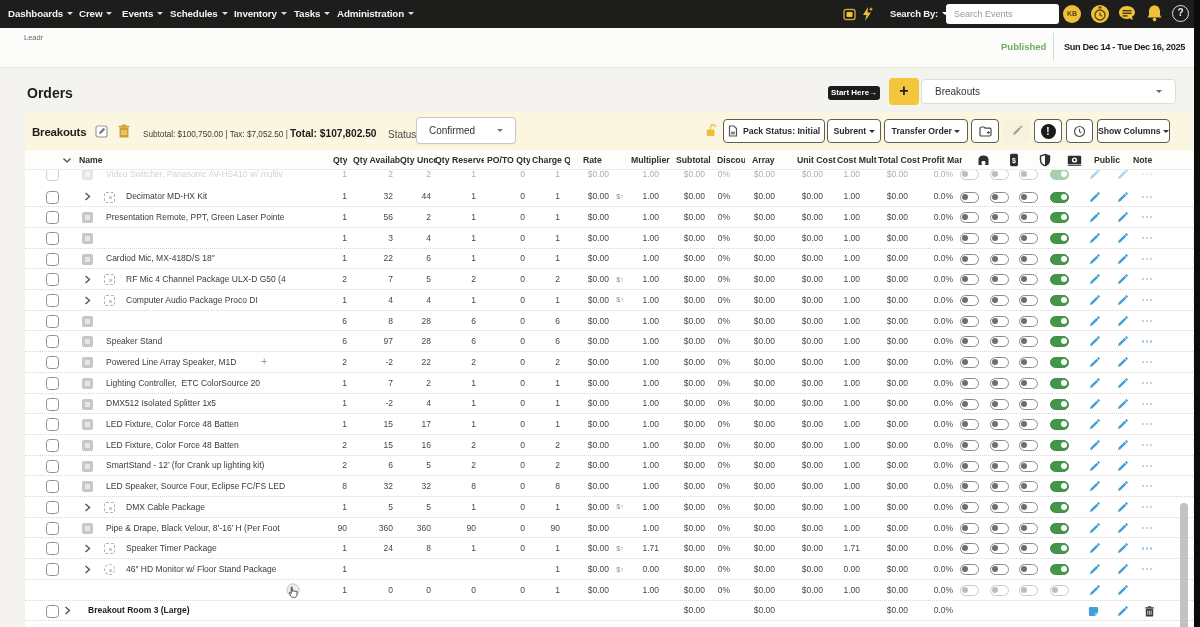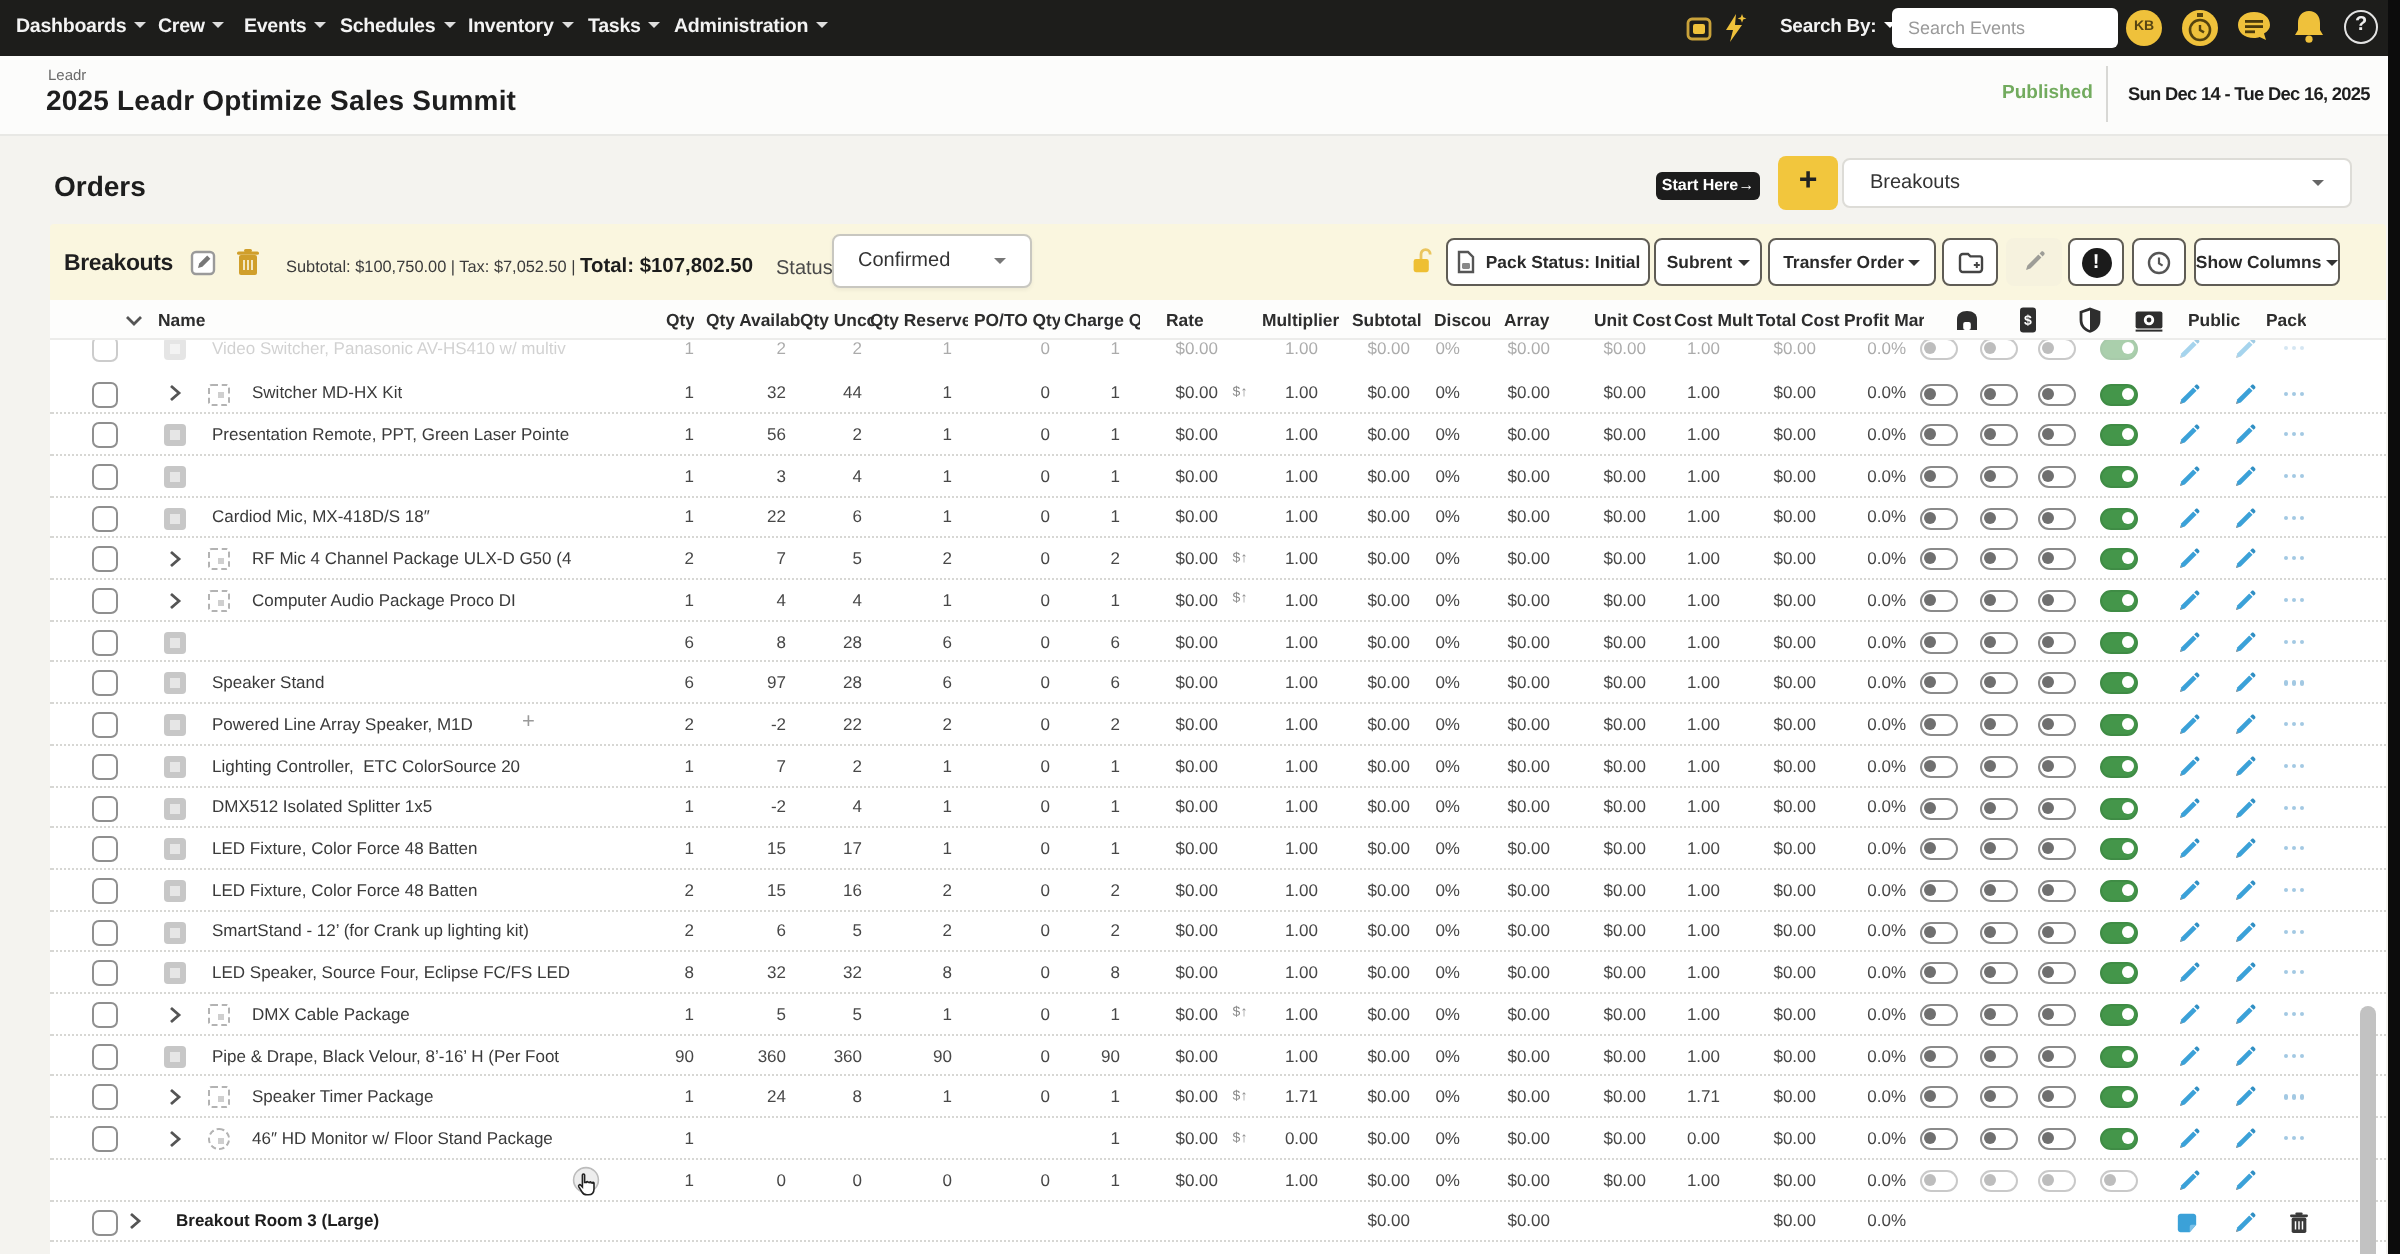--- a/index.html
+++ b/index.html
@@ -65,21 +65,20 @@
       <rect x="5.5" y="11.2" width="5" height="1.4" fill="#4a3a0c"></rect>
     </svg>
 <svg class="abs" style="left:1146px;top:4px" width="17" height="19" viewBox="0 0 17 19">
       <path d="M8.5 1.5 C5 1.5 3 4.2 3 7.5 L3 11 L1.5 13.5 L15.5 13.5 L14 11 L14 7.5 C14 4.2 12 1.5 8.5 1.5 Z" fill="#efc13b"></path>
       <circle cx="8.5" cy="15.6" r="1.8" fill="#efc13b"></circle>
     </svg>
 <div class="abs" style="left:1172px;top:5px;width:17px;height:17px;border:1.6px solid #e3e3e3;border-radius:50%;text-align:center;line-height:14px;font-size:10px;font-weight:700;color:#eee">?</div>
 </div>
 <div class="hdr">
 <div class="abs" style="left:24px;top:5px;font-size:7.5px;color:#6a6a6a">Leadr</div>
-<div class="abs" style="left:23px;top:14px;font-size:14px;font-weight:700;color:#1e1e1e;letter-spacing:.1px">2025 Leadr Optimize Sales Summit</div>
 <div class="abs" style="left:1001px;top:13px;font-size:9.5px;font-weight:700;color:#72ab5e">Published</div>
 <div class="abs" style="left:1053px;top:5px;width:1px;height:28px;background:#d8d8d5"></div>
 <div class="abs" style="left:1064px;top:14px;font-size:9.2px;font-weight:700;letter-spacing:-0.35px;color:#1e1e1e;white-space:nowrap">Sun Dec 14 - Tue Dec 16, 2025</div>
 </div>
 <div class="abs" style="left:27px;top:85px;font-size:14px;font-weight:700;color:#1d1d1d">Orders</div>
 <div class="abs" style="left:828px;top:86px;width:52px;height:14px;background:#1c1c1c;border-radius:3px;color:#fff;font-size:8px;font-weight:700;text-align:center;line-height:14px">Start Here→</div>
 <div class="abs" style="left:889px;top:78px;width:30px;height:27px;background:#f2c63d;border-radius:4px;text-align:center;line-height:26px;font-size:16px;font-weight:700;color:#222">+</div>
 <div class="abs" style="left:921px;top:79px;width:255px;height:25px;background:#fff;border:1px solid #dddcd7;border-radius:4px">
     <span style="position:absolute;left:13px;top:6px;font-size:10px;color:#333">Breakouts</span>
     <span class="car" style="position:absolute;right:13px;top:10px;border-top-color:#666"></span>
@@ -149,21 +148,21 @@
 <div class="hl" style="left:558px;">Rate</div>
 <div class="hl" style="left:606px;">Multiplier</div>
 <div class="hl" style="left:651px;">Subtotal</div>
 <div class="hl" style="left:692px;width:28px;">Discount</div>
 <div class="hl" style="left:727px;">Array</div>
 <div class="hl" style="left:772px;">Unit Cost</div>
 <div class="hl" style="left:812px;">Cost Mult</div>
 <div class="hl" style="left:853px;">Total Cost</div>
 <div class="hl" style="left:897px;width:40px;">Profit Margin</div>
 <div class="hl" style="left:1069px;">Public</div>
-<div class="hl" style="left:1108px;">Pack</div>
+<div class="hl" style="left:1108px;">Note</div>
 <svg class="abs" style="left:952px;top:4px" width="13" height="12" viewBox="0 0 13 12">
       <path d="M1.5 11 V5.5 C1.5 3 3.5 1.5 6.5 1.5 C9.5 1.5 11.5 3 11.5 5.5 V11 Z" fill="#2e2e2e"></path>
       <rect x="4.6" y="7" width="3.8" height="4" rx="1" fill="#fff"></rect>
     </svg>
 <svg class="abs" style="left:984px;top:3px" width="10" height="14" viewBox="0 0 10 14">
       <rect x="1" y="0.8" width="8" height="12.4" rx="1.6" fill="#2e2e2e"></rect>
       <text x="5" y="9.5" font-size="7" font-weight="bold" fill="#fff" text-anchor="middle" font-family="Liberation Sans">$</text>
     </svg>
 <svg class="abs" style="left:1014px;top:3px" width="12" height="14" viewBox="0 0 12 14">
       <path d="M6 0.8 L11.2 2.6 V7 C11.2 10.4 9 12.6 6 13.4 C3 12.6 0.8 10.4 0.8 7 V2.6 Z" fill="#2e2e2e"></path>
@@ -229,21 +228,21 @@
   </div>
 <div class="abs" style="left:25px;top:186.5px;width:1168px;z-index:5">
 <div class="row" style="height:20.71px">
       <span class="cb"></span>
       <svg class="arr" style="left:58px" width="9" height="9" viewBox="0 0 9 9">
         <path d="M2.5 1 L6.5 4.5 L2.5 8" fill="none" stroke="#555" stroke-width="1.4"></path>
       </svg>
       <span class="ppic" style="left:79px;">
         <i></i>
       </span>
-      <span class="nm" style="left:101px;max-width:210px">Switcher MD-HX Kit</span>
+      <span class="nm" style="left:101px;max-width:210px">Decimator MD-HX Kit</span>
       <span class="n" style="right:846px;width:34px">1</span>
       <span class="n" style="right:800px;width:34px">32</span>
       <span class="n" style="right:762px;width:34px">44</span>
       <span class="n" style="right:717px;width:34px">1</span>
       <span class="n" style="right:668px;width:34px">0</span>
       <span class="n" style="right:633px;width:34px">1</span>
       <span class="n" style="right:584px;width:34px">$0.00</span>
       <span class="n" style="right:566px;width:14px;font-size:7px;color:#8a8a8a;justify-content:center">$↑</span>
       <span class="n" style="right:534px;width:34px">1.00</span>
       <span class="n" style="right:488px;width:34px">$0.00</span>

